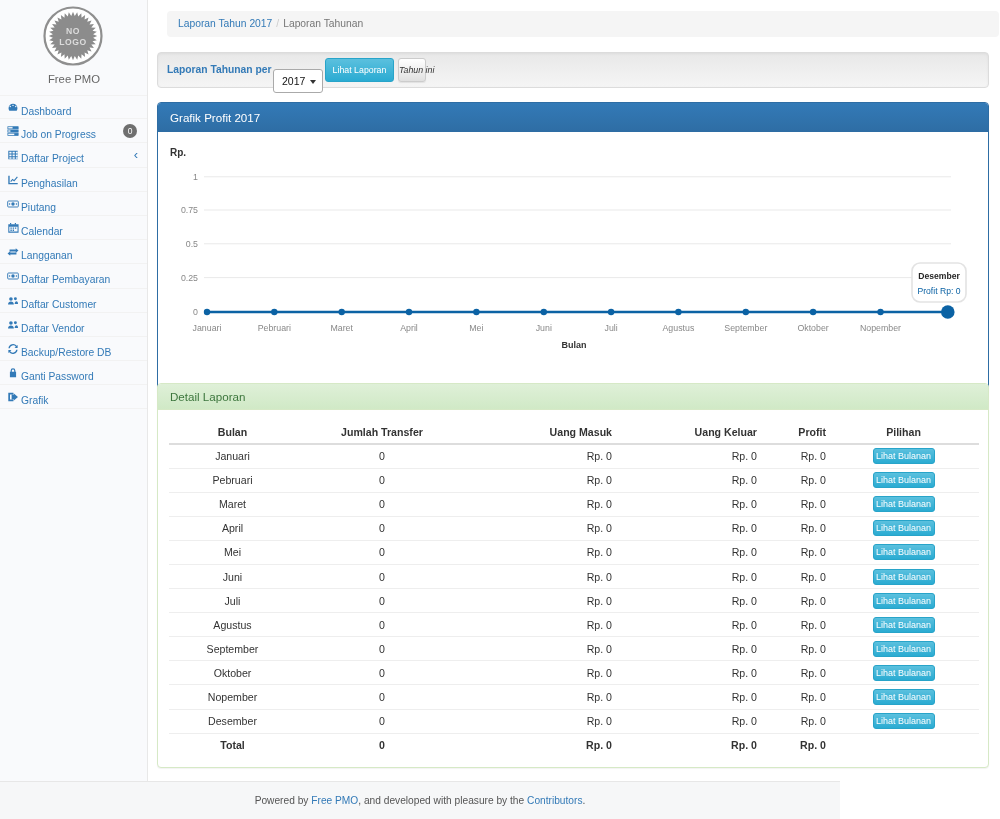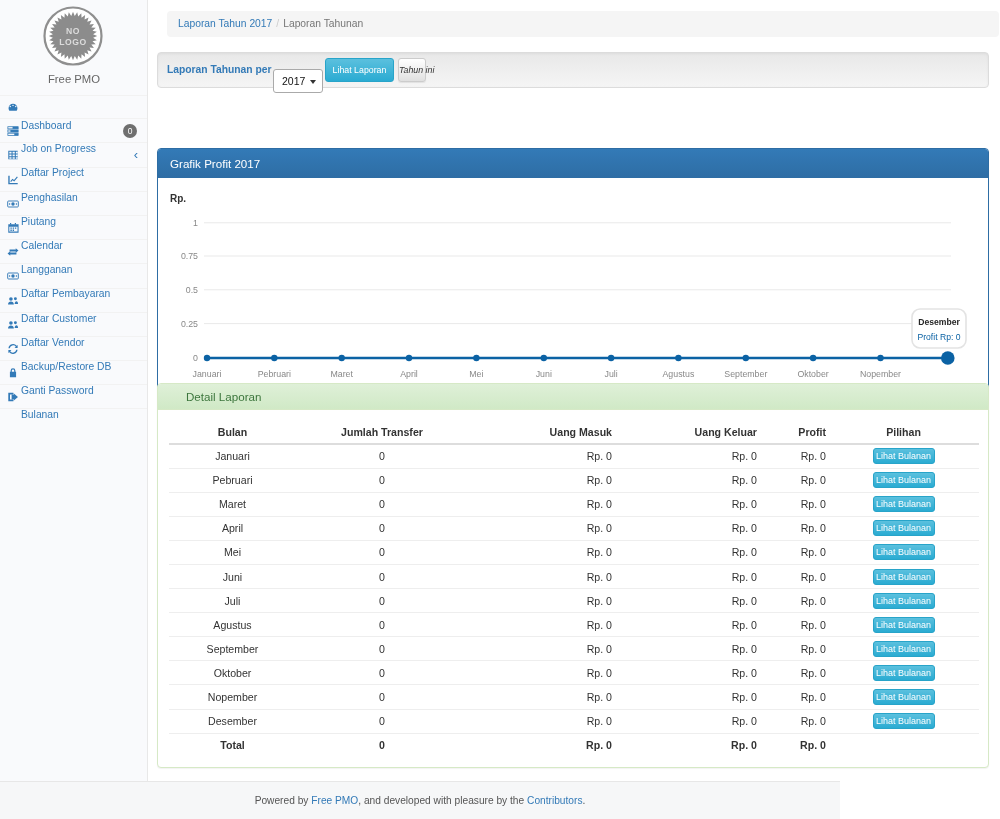--- a/index.html
+++ b/index.html
@@ -6,46 +6,46 @@
 html,body { width:1000px; height:819px; background:#fff; font-family:"Liberation Sans", sans-serif; position:relative; overflow:hidden; }
 
 
 #sidebar { position:absolute; left:0; top:0; width:148px; height:781px; background:#f9fafc; border-right:1px solid #e8e8e8; }
 #logo { position:absolute; left:42px; top:5px; }
 #brand { position:absolute; left:0; top:73px; width:148px; text-align:center; font-size:11.3px; color:#666; }
 #menu { position:absolute; left:0; top:95px; width:147px; list-style:none; }
 #menu li { position:relative; height:24.2px; line-height:24.2px; border-bottom:1px solid #f2f2f2; color:#337ab7; }
 #menu li:first-child { border-top:1px solid #f2f2f2; }
 .mi { position:absolute; left:7px; top:6px; width:12px; height:12px; fill:#337ab7; color:#337ab7; }
-.mt { position:absolute; left:21px; top:18px; font-size:10.3px; }
+.mt { position:absolute; left:21px; top:4px; font-size:10.3px; }
 .badge { position:absolute; right:10px; top:5px; min-width:14px; height:14px; background:#6f6f6f; color:#fff; font-size:8.5px; line-height:14px; text-align:center; border-radius:8px; padding:0 4px; }
 .chev { position:absolute; right:9px; top:0; font-size:13px; color:#337ab7; }
 
 
 #crumb { position:absolute; left:167px; top:11px; width:832px; height:26px; background:#f5f5f5; border-radius:4px; font-size:10.3px; line-height:26px; padding-left:11px; color:#777; }
 #crumb .lk { color:#337ab7; }
 #crumb .sep { color:#ccc; padding:0 4px; }
 
 
 #well { position:absolute; left:157px; top:52px; width:832px; height:36px; background:linear-gradient(to bottom,#e8e8e8 0,#f5f5f5 100%); border:1px solid #dcdcdc; border-radius:4px; box-shadow:inset 0 1px 3px rgba(0,0,0,.05); }
 #well .lbl { position:absolute; left:9px; top:11px; font-size:10.3px; font-weight:bold; color:#337ab7; white-space:nowrap; }
 #sel { position:absolute; left:115px; top:16px; width:50px; height:24px; background:#fff; border:1px solid #aaa; border-radius:3px; font-size:10.5px; color:#111; line-height:22px; padding-left:8px; }
 #sel .arr { position:absolute; right:6px; top:10px; width:0; height:0; border-left:3.5px solid transparent; border-right:3.5px solid transparent; border-top:4px solid #333; }
 .btn { position:absolute; top:5px; height:24px; border-radius:3px; font-size:8.8px; text-align:center; white-space:nowrap; }
 #btn-lihat { left:167px; width:69px; background:linear-gradient(to bottom,#5bc0de 0,#2aabd2 100%); border:1px solid #28a4c9; color:#fff; line-height:22px; }
 #btn-tahun { left:240px; width:28px; background:linear-gradient(to bottom,#fff 0,#e0e0e0 100%); border:1px solid #ccc; color:#333; line-height:22px; box-shadow:inset 0 1px 0 rgba(255,255,255,.15),0 1px 1px rgba(0,0,0,.075);font-style:italic; }
 
 
-#chartp { position:absolute; left:157px; top:102px; width:832px; height:292px; border:1px solid #2e6da4; border-radius:4px; box-shadow:0 1px 1px rgba(0,0,0,.05);margin-top:46px; }
+#chartp { position:absolute; left:157px; top:102px; width:832px; height:292px; border:1px solid #2e6da4; border-radius:4px; box-shadow:0 1px 1px rgba(0,0,0,.05); }
 #chartp .hd { height:29px; background:linear-gradient(to bottom,#337ab7 0,#2e6da4 100%); border-radius:3px 3px 0 0; color:#fff; font-size:11.6px; line-height:29px; padding-left:12px; }
 #chartp .bd { position:relative; height:233px; background:#fff; border-radius:0 0 3px 3px; }
 
 
 #detp { position:absolute; left:157px; top:383px; width:832px; height:385px; border:1px solid #d6e9c6; border-radius:4px; background:#fff; box-shadow:0 1px 1px rgba(0,0,0,.05); }
-#detp .hd { height:26px; background:linear-gradient(to bottom,#dff0d8 0,#d0e9c6 100%); border-bottom:1px solid #d6e9c6; border-radius:3px 3px 0 0; color:#3c763d; font-size:11.6px; line-height:26px; padding-left:28px; }
+#detp .hd { height:26px; background:linear-gradient(to bottom,#dff0d8 0,#d0e9c6 100%); border-bottom:1px solid #d6e9c6; border-radius:3px 3px 0 0; color:#3c763d; font-size:11.6px; line-height:26px; padding-left:12px; }
 #tbl { position:absolute; left:11px; top:37px; width:810px; border-collapse:collapse; font-size:10.6px; color:#333; }
 #tbl th { font-weight:bold; border-bottom:2px solid #ddd; height:23px; } #tbl th:last-child { padding-right:6px; }
 #tbl td { border-bottom:1px solid #eee; height:24.1px; }
 #tbl .c { text-align:center; }
 #tbl .r { text-align:right; padding-right:8px; }
 #tbl th.r { padding-right:8px; }
 #tbl tr.tot td { font-weight:bold; border-bottom:none; }
 .btn-lb { display:inline-block; position:relative; left:-3px; width:62px; height:16px; background:linear-gradient(to bottom,#5bc0de 0,#2aabd2 100%); border:1px solid #28a4c9; border-radius:3px; color:#fff; font-size:9px; line-height:14px; text-align:center; }
 
 
@@ -152,21 +152,21 @@
 <li>
         <svg class="mi" viewBox="0 0 14 14" xmlns="http://www.w3.org/2000/svg">
           <path d="M4.2 5.6V4.3a2.8 2.8 0 0 1 5.6 0v1.3h.8v6.5H3.4V5.6zm1.4 0h2.8V4.3a1.4 1.4 0 0 0-2.8 0z"></path>
         </svg>
         <span class="mt">Ganti Password</span>
       </li>
 <li>
         <svg class="mi" viewBox="0 0 14 14" xmlns="http://www.w3.org/2000/svg">
           <path d="M1.5 2h6v2H3.5v6h4v2h-6zM8 4.5V2.8L12.8 7 8 11.2V9.5H5.4v-5z" transform="translate(0,0)"></path>
         </svg>
-        <span class="mt">Bulanan</span>
+        <span class="mt">Grafik</span>
       </li>
   </ul>
 </div>
 
 <div id="crumb"><span class="lk">Laporan Tahun 2017</span><span class="sep">/</span><span>Laporan Tahunan</span></div>
 
 <div id="well">
   <span class="lbl">Laporan Tahunan per</span>
   <div id="sel">2017<span class="arr"></span></div>
   <div class="btn" id="btn-lihat">Lihat Laporan</div>

